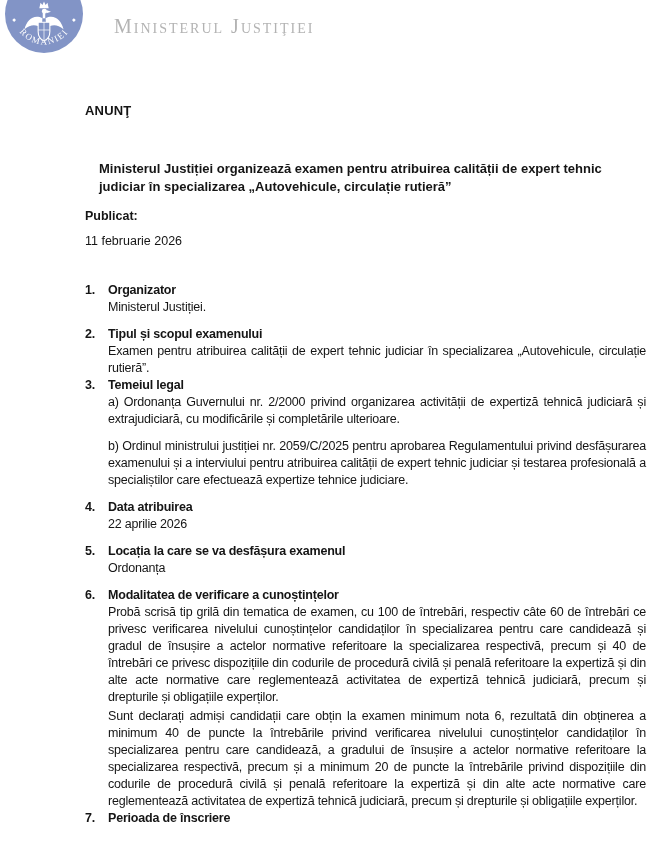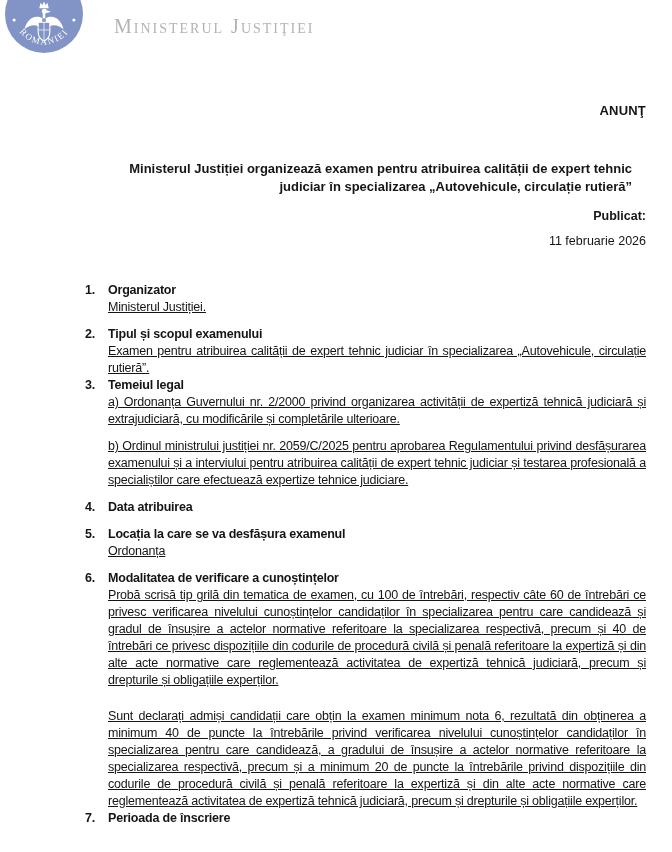--- a/index.html
+++ b/index.html
@@ -21,21 +21,21 @@
   .ministry {
     position:absolute; left:114px; top:15px;
     font-family:"Liberation Serif", serif;
     font-variant:small-caps;
     font-size:20px;
     letter-spacing:2px;
     color:#b3b3b3;
   }
 
   
-  .centered { padding-left:85px; padding-right:26px; text-align:right; }
+  .centered { padding-left:85px; padding-right:26px; text-align:left; }
   .anunt {
     margin:48px 0 0 0;
     font-size:13px; font-weight:bold; letter-spacing:.2px;
   }
   .doc-title {
     margin:42px 14px 0 14px;
     font-size:13px; font-weight:bold; line-height:18px;
   }
   .pub-label { margin:13px 0 0 0; font-size:12.5px; font-weight:bold; }
   .pub-date  { margin:11px 0 0 0; font-size:12.5px; font-weight:normal; }
@@ -48,24 +48,23 @@
     font-size:12.5px; line-height:17px;
     letter-spacing:-0.2px;
   }
   ol.items li { margin:0 0 10px 0; }
   ol.items li.tight-after { margin-bottom:0; }
   .item-head { display:flex; font-weight:bold; }
   .item-head .num { flex:0 0 23px; }
   .item p {
     margin:0 0 10px 23px;
     text-align:justify;
-    text-decoration:underline;
   }
   .item p:last-child { margin-bottom:0; }
-  .item.close-paras p { margin-bottom:19px; }
+  .item.close-paras p { margin-bottom:2px; }
   .item.close-paras p:last-child { margin-bottom:0; }
 </style>
 </head>
 <body>
 
 <div class="page">
 
   <div class="header">
     <svg class="seal" viewBox="0 0 100 100" aria-hidden="true">
       <circle cx="50" cy="50" r="50" fill="#8294c6"></circle>
@@ -129,20 +128,21 @@
       </div>
       <p>a) Ordonanța Guvernului nr. 2/2000 privind organizarea activității de expertiză tehnică judiciară și extrajudiciară, cu modificările și completările ulterioare.</p>
       <p>b) Ordinul ministrului justiției nr. 2059/C/2025 pentru aprobarea Regulamentului privind desfășurarea examenului și a interviului pentru atribuirea calității de expert tehnic judiciar și testarea profesională a specialiștilor care efectuează expertize tehnice judiciare.</p>
     </li>
 
     <li class="item">
       <div class="item-head">
         <span class="num">4.</span>
         <span class="head">Data atribuirea</span>
       </div>
+      <p>22 aprilie 2026</p>
     </li>
 
     <li class="item">
       <div class="item-head">
         <span class="num">5.</span>
         <span class="head">Locația la care se va desfășura examenul</span>
       </div>
       <p>Ordonanța</p>
     </li>
 

